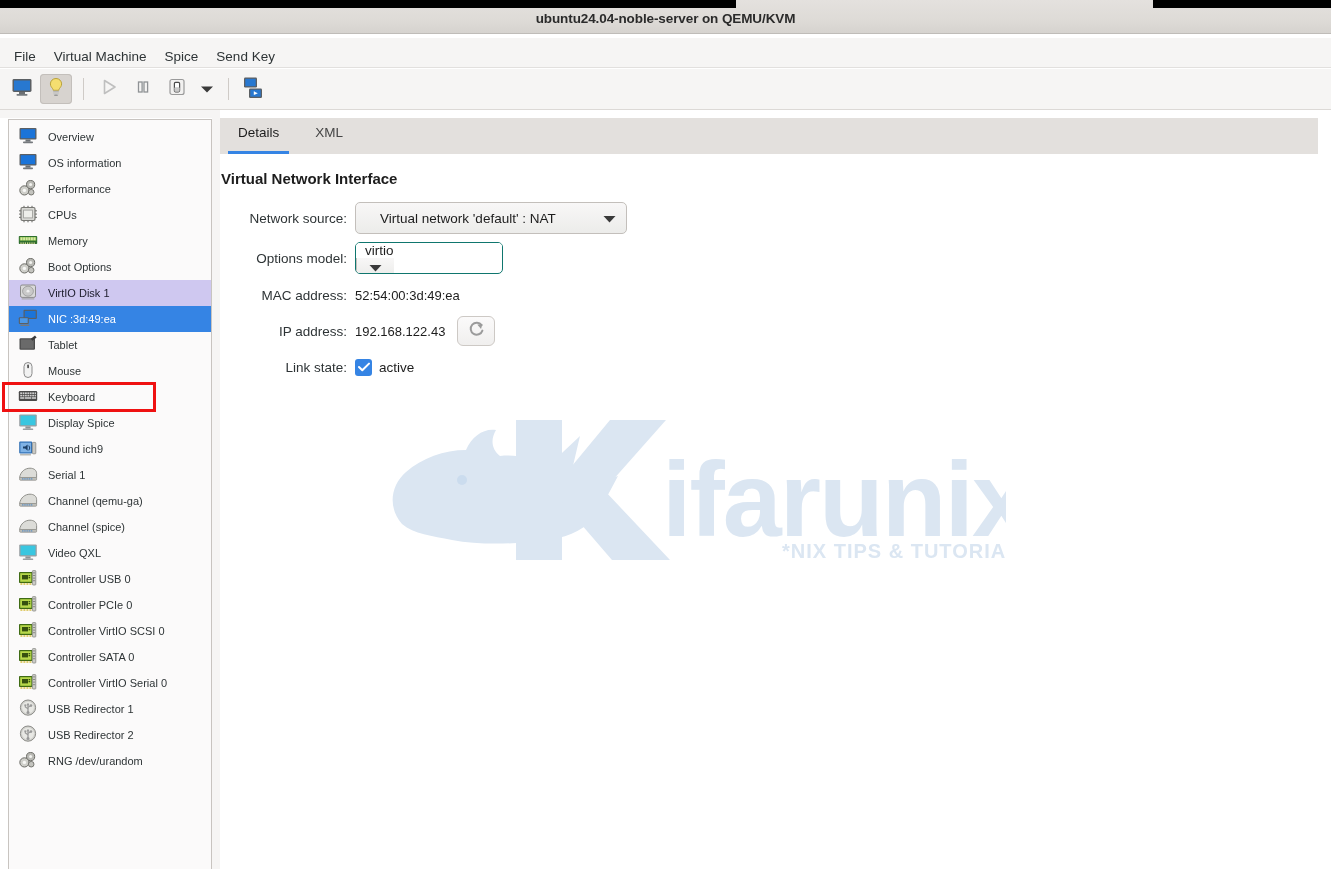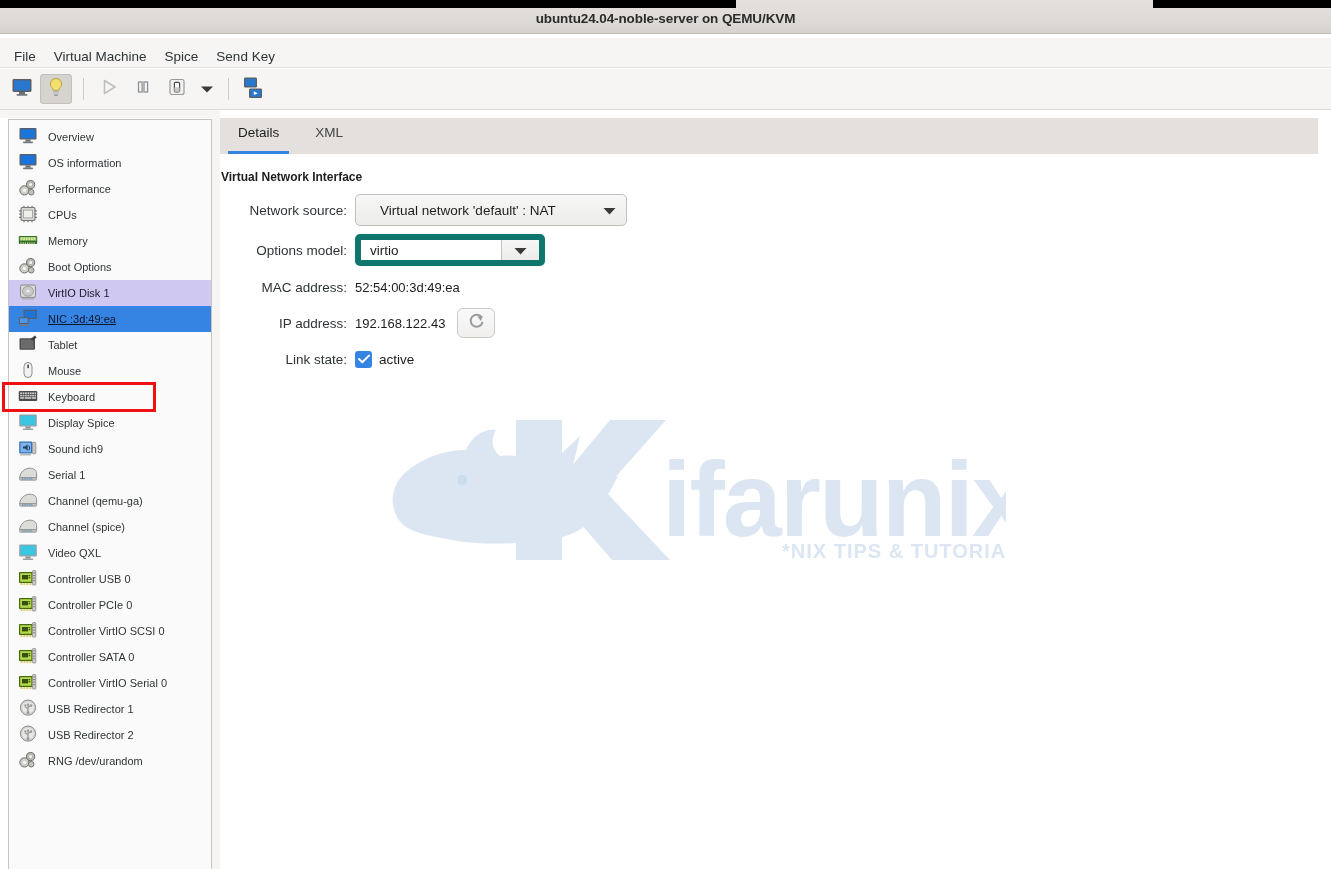--- a/index.html
+++ b/index.html
@@ -123,21 +123,21 @@
   }
   .hw-row .hw-label {
     font-size: 11px;
     color: #2e3436;
     margin-left: 8px;
     white-space: nowrap;
   }
   .hw-row.hovered { background: #cfc8f0; }
   .hw-row.hovered .hw-label { color: #1b1b2b; }
   .hw-row.selected { background: #3584e4; }
-  .hw-row.selected .hw-label { color: #0f172a; text-decoration: underline; }
+  .hw-row.selected .hw-label { color: #ffffff; }
 
   .hw-icon { width: 22px; height: 20px; flex: 0 0 22px; position: relative; }
 
   
   .red-box {
     position: absolute;
     left: 2px; top: 272px;
     width: 154px; height: 30px;
     border: 3px solid #ef1111;
     pointer-events: none;
@@ -180,28 +180,28 @@
   .pane-body {
     position: absolute;
     left: 0; top: 44px;
     width: 1098px; height: 715px;
     background: #ffffff;
   }
 
   .section-title {
     position: absolute;
     left: 1px; top: 16px;
-    font-size: 12px;
+    font-size: 15px;
     font-weight: bold;
     color: #1d1d1d;
   }
 
   .form {
     position: absolute;
-    left: 0; top: 40px;
+    left: 0; top: 48px;
     width: 460px;
   }
   .frow {
     display: flex;
     align-items: center;
     margin-bottom: 8px;
     min-height: 26px;
   }
   .flabel {
     width: 135px;
@@ -233,25 +233,26 @@
     cursor: default;
     justify-content: space-between;
   }
   .combo .caret { margin-left: 26px; }
 
   
   .combo-edit {
     height: 32px;
     display: flex;
     align-items: stretch;
-    border: 6px solid #0f766e;
+    border: 1px solid #0f766e;
     border-radius: 5px;
     overflow: hidden;
-    width: 190px;
+    width: 148px;
     background: #fff;
+    flex-direction: column;
   }
   .combo-edit .entry {
     flex: 1;
     background: #ffffff;
     display: flex; align-items: center;
     padding-left: 9px;
     font-size: 13.5px;
     color: #1d1d1d;
   }
   .combo-edit .drop {

